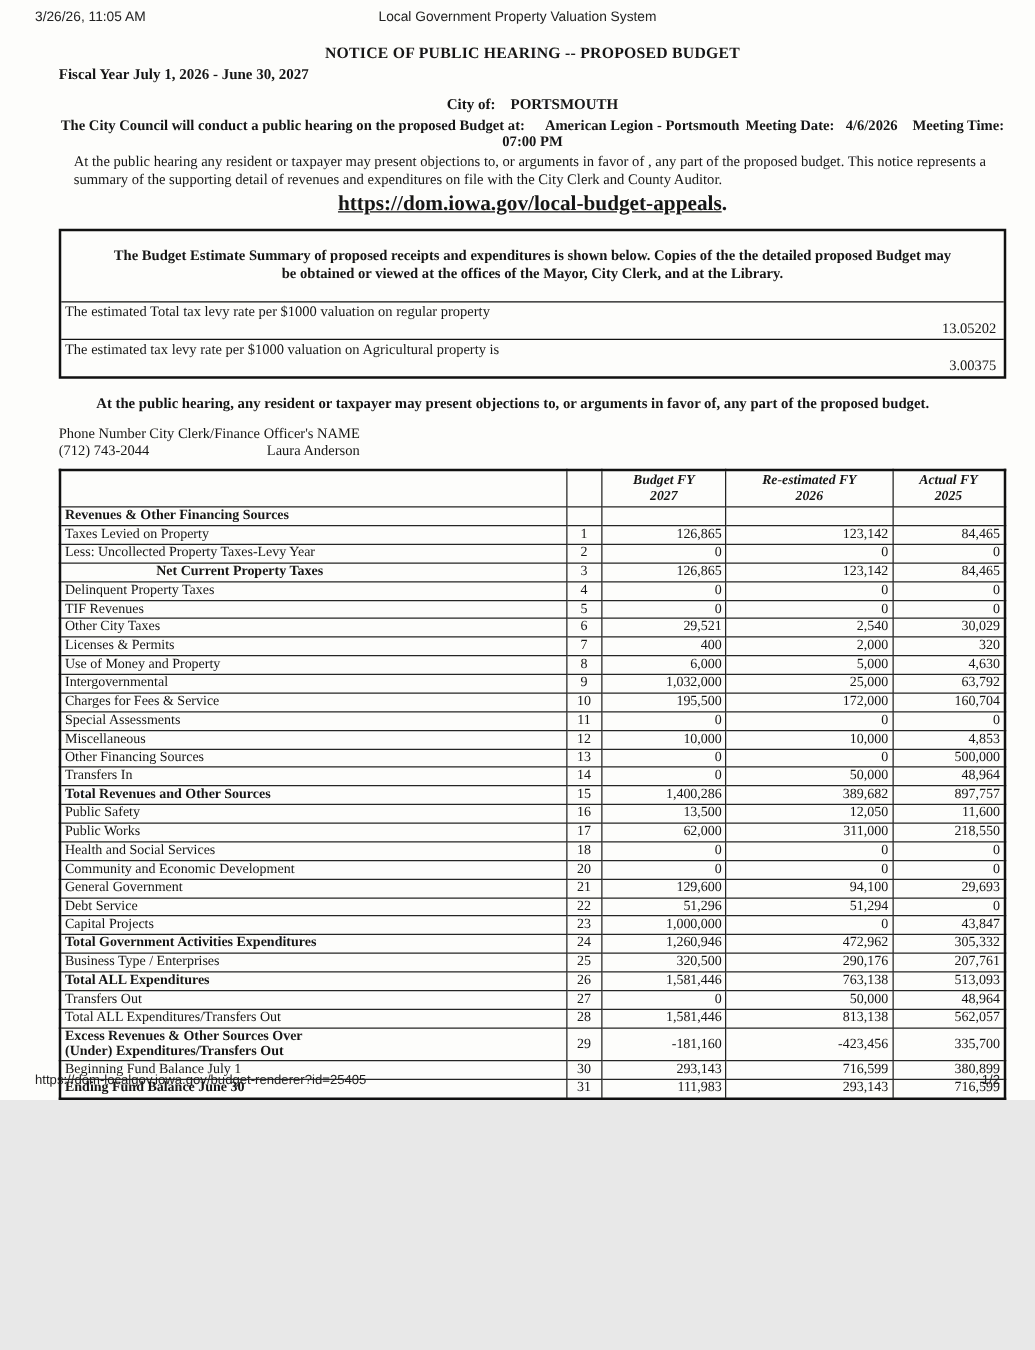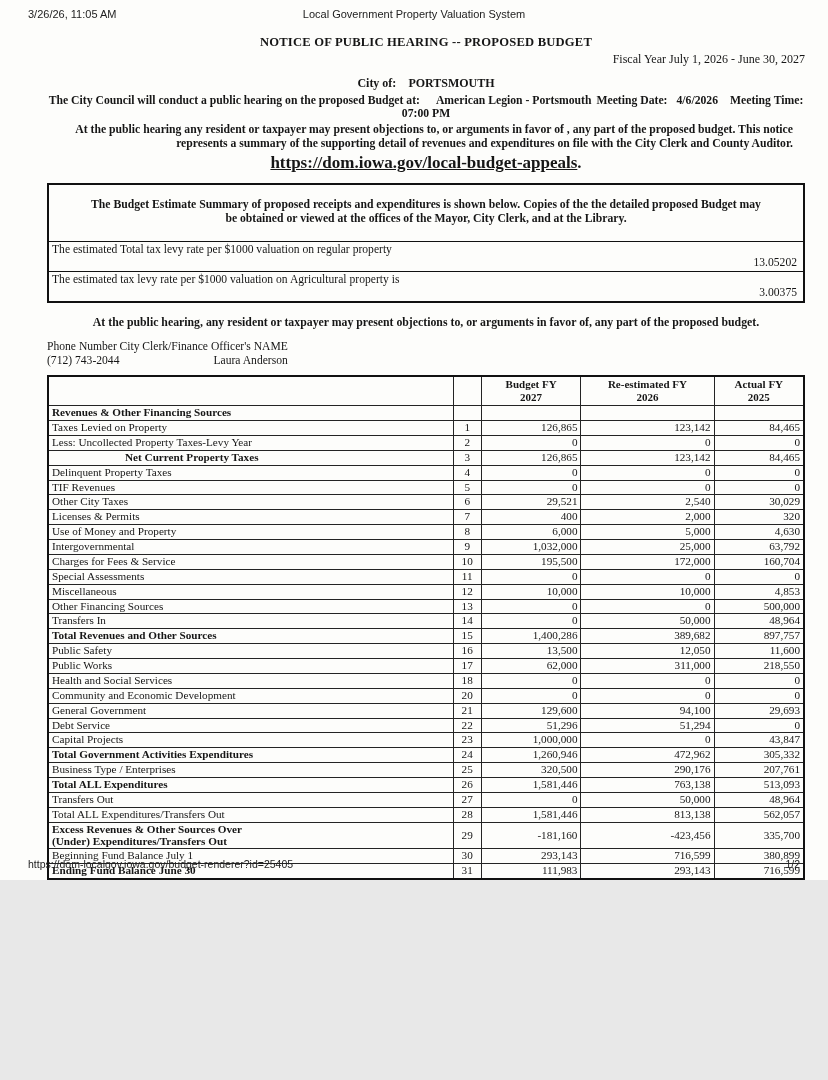--- a/index.html
+++ b/index.html
@@ -10,58 +10,58 @@
   }
   
   .topbar{position:relative;margin:8px 28px 0 28px;height:14px;
     font-family:"Liberation Sans", sans-serif;font-size:11px;color:#222;}
   .timestamp{position:absolute;left:0;top:0;}
   .systitle{position:absolute;left:0;right:0;text-align:center;top:0;}
 
   .sheet{margin:0 23px 0 47px;} 
 
   .doc-title{margin-top:13px;text-align:center;font-weight:bold;font-size:12.6px;letter-spacing:.2px;}
-  .doc-sub{margin-top:2px;text-align:right;font-weight:normal;font-size:12px;}
+  .doc-sub{margin-top:2px;text-align:left;font-weight:bold;font-size:12px;}
   .city-line{margin-top:9px;text-align:center;font-weight:bold;font-size:12px;}
   .city-name{margin-left:12px;}
 
   .meeting-line{margin-top:3px;text-align:center;font-weight:bold;font-size:11.7px;}
   .loc{margin-left:16px;}
   .mdl{margin-left:5px;}
   .mdv{margin-left:9px;}
   .mtl{margin-left:12px;}
   .meeting-time-line{text-align:center;font-weight:bold;font-size:11.7px;}
 
-  .para{margin:3px 12px 0 12px;text-align:right;font-weight:bold;font-size:11.7px;line-height:1.22;}
+  .para{margin:3px 12px 0 12px;text-align:left;font-weight:normal;font-size:11.7px;line-height:1.22;}
   .appeals-link{display:block;text-align:center;font-weight:bold;font-size:17px;color:#161616;
     text-decoration:none;margin-top:1px;}
   .appeals-link .u{text-decoration:underline;}
 
   .summary-box{margin-top:10px;border:2.5px solid #111;}
   .summary-text{padding:13px 38px 14px 38px;text-align:center;font-weight:bold;font-size:11.7px;
     line-height:1.25;border-bottom:1px solid #111;}
   .levy-row{border-bottom:1px solid #111;}
   .levy-row:last-child{border-bottom:none;}
   .levy-label{padding:1px 5px 0 3px;font-size:11.6px;}
   .levy-value{text-align:right;padding:0 6px 2px 0;font-size:11.6px;}
 
-  .objections{margin:12px 30px 0 30px;text-align:center;font-weight:bold;font-size:11.8px;}
+  .objections{margin:12px 30px 0 30px;font-weight:bold;font-size:11.8px;}
 
   .contact{display:flex;margin-top:10px;font-size:11.6px;line-height:1.25;}
   .contact-right{text-align:right;}
 
   table.budget{width:100%;margin-top:6px;border-collapse:collapse;border:2.5px solid #111;
     font-size:11.2px;line-height:1.06;table-layout:fixed;}
   table.budget td{border:1px solid #242424;padding:1px 3px;overflow:hidden;}
   col.c-label{width:53.6%;}
   col.c-num{width:3.7%;}
   col.c-b{width:13.2%;}
   col.c-r{width:17.6%;}
   col.c-a{width:11.9%;}
-  .hdr td{font-weight:bold;text-align:center;font-size:11px;line-height:1.2;padding:2px 2px 3px 2px;}
+  .hdr td{font-weight:bold;text-align:center;font-size:11px;line-height:1.2;padding:2px 2px 3px 2px;font-style:italic;}
   td.col-label{white-space:pre-line;}
   td.col-num{text-align:center;padding:1px 2px;}
   td.col-val{text-align:right;padding-right:5px;}
   tr.row-section td.col-label{font-weight:bold;}
   tr.row-total td.col-label{font-weight:bold;}
   tr.row-total-indent td.col-label{font-weight:bold;padding-left:76px;}
 
   .footer{position:absolute;left:28px;right:28px;bottom:10px;display:flex;justify-content:space-between;
     font-family:"Liberation Sans", sans-serif;font-size:10.5px;color:#222;}
 </style>

